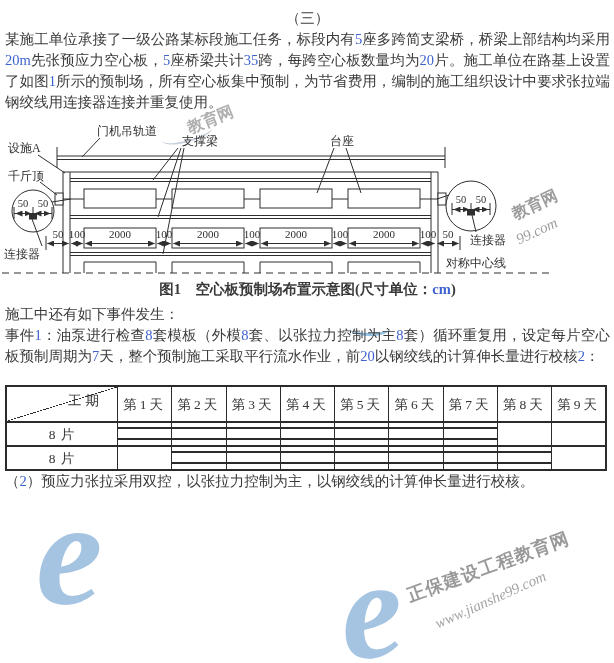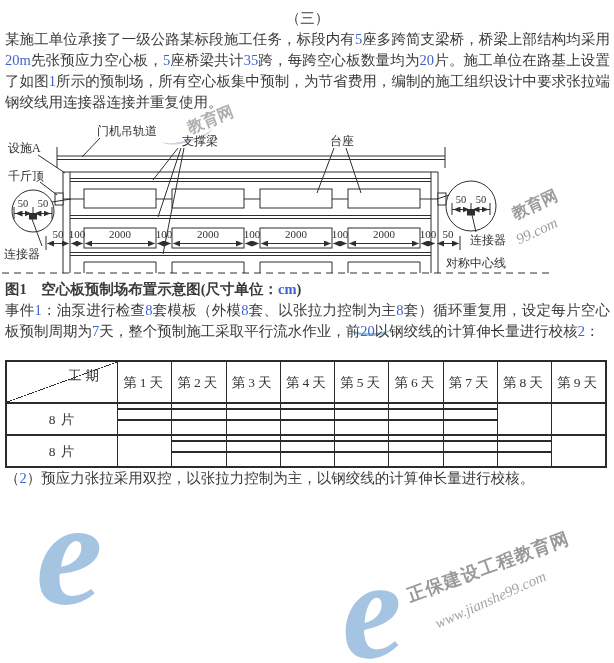--- a/index.html
+++ b/index.html
@@ -7,30 +7,30 @@
        color:#3a3a3a;font-family:"Liberation Serif","DejaVu Serif",serif;
        font-size:14.5px;line-height:21px;}
   .wm-layer{position:absolute;inset:0;z-index:0;pointer-events:none}
   .content{position:relative;z-index:1;padding:8px 4px 0 5px}
   .title{text-align:center}
   .para{text-align:justify}
   .num{color:#3e63cf}
   .fig{position:relative;width:614px;height:164px;margin:2px 0 0 -5px}
   .fig svg{position:absolute;left:0;top:0}
   .fig text{font-family:"Liberation Serif","DejaVu Serif",serif;fill:#2f2f2f;stroke:none}
-  .caption{font-weight:bold;text-align:left}
+  .caption{font-weight:bold;text-align:center}
   .intro{margin-top:4px}
   .gantt-wrap{margin-top:18px}
   table.gantt{border-collapse:collapse;border:2px solid #2b2b2b;width:602px;table-layout:fixed;
               font-size:13.5px;color:#333}
   .gantt th,.gantt td{border-left:1px solid #2b2b2b;border-right:1px solid #2b2b2b;
               border-top:2px solid #2b2b2b;border-bottom:2px solid #2b2b2b;
               padding:0;font-weight:normal;text-align:center;vertical-align:top}
-  .gantt thead tr{height:42px}
-  .gantt tbody tr{height:32px}
+  .gantt thead tr{height:36px}
+  .gantt tbody tr{height:24px}
   .gantt th{letter-spacing:3px;vertical-align:middle}
   .corner{width:110px;position:relative;
           background:linear-gradient(to bottom right,transparent 49.5%,#2b2b2b 49.5%,#2b2b2b 50.6%,transparent 50.6%)}
   .corner span{position:absolute;top:3px;right:14px;letter-spacing:4px}
   .rowlabel{vertical-align:middle !important;letter-spacing:1px}
   .bar{margin-top:4px;height:9px;border-top:2px solid #2b2b2b;border-bottom:2px solid #2b2b2b}
   .ev2{margin-top:7px}
   
   .wm{position:absolute;transform-origin:left center;white-space:nowrap}
   .wm-top{left:188px;top:118px;transform:rotate(-22deg);font-size:16px;font-weight:bold;color:#a2a2a2;opacity:.85}
@@ -208,20 +208,21 @@
         <text x="8" y="65" font-size="12">千斤顶</text>
         <text x="4" y="143" font-size="12">连接器</text>
         <text x="470" y="129" font-size="12">连接器</text>
         <text x="446" y="152" font-size="12">对称中心线</text>
       </g>
     </svg>
   </div>
 
   <div class="caption"><span>图1　空心板预制场布置示意图(尺寸单位：</span><span class="num">cm</span><span>)</span></div>
 
+  <div class="intro">施工中还有如下事件发生：</div>
 
   <div class="para"><span>事件</span><span class="num">1</span><span>：油泵进行检查</span><span class="num">8</span><span>套模板（外模</span><span class="num">8</span><span>套、以张拉力控制为主</span><span class="num">8</span><span>套）循环重复用，设定每片空心板预制周期为</span><span class="num">7</span><span>天，整个预制施工采取平行流水作业，前</span><span class="num">20</span><span>以钢绞线的计算伸长量进行校核</span><span class="num">2</span><span>：</span></div>
 
   <div class="gantt-wrap">
     <table class="gantt">
       <thead>
         <tr id="gantt-days">
           <th class="corner">
             <span>工期</span>
           </th>

